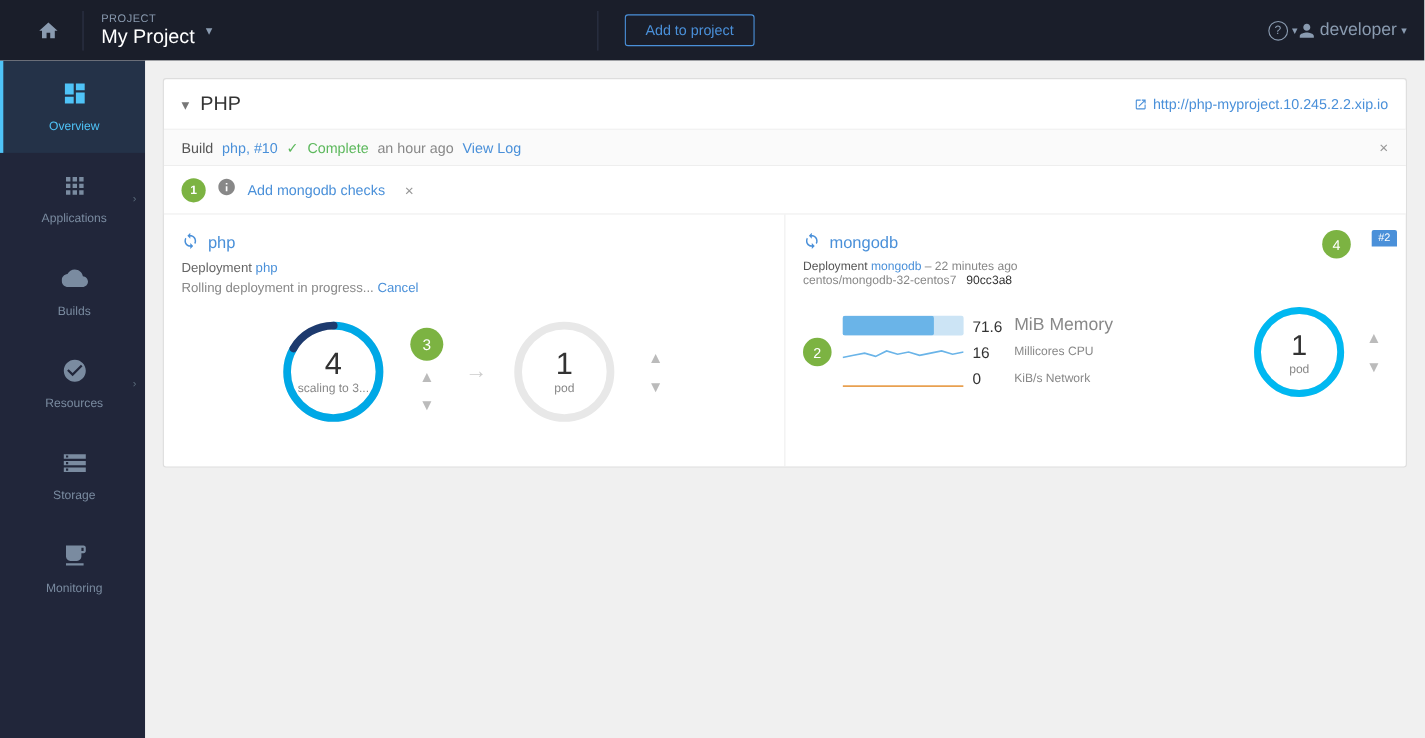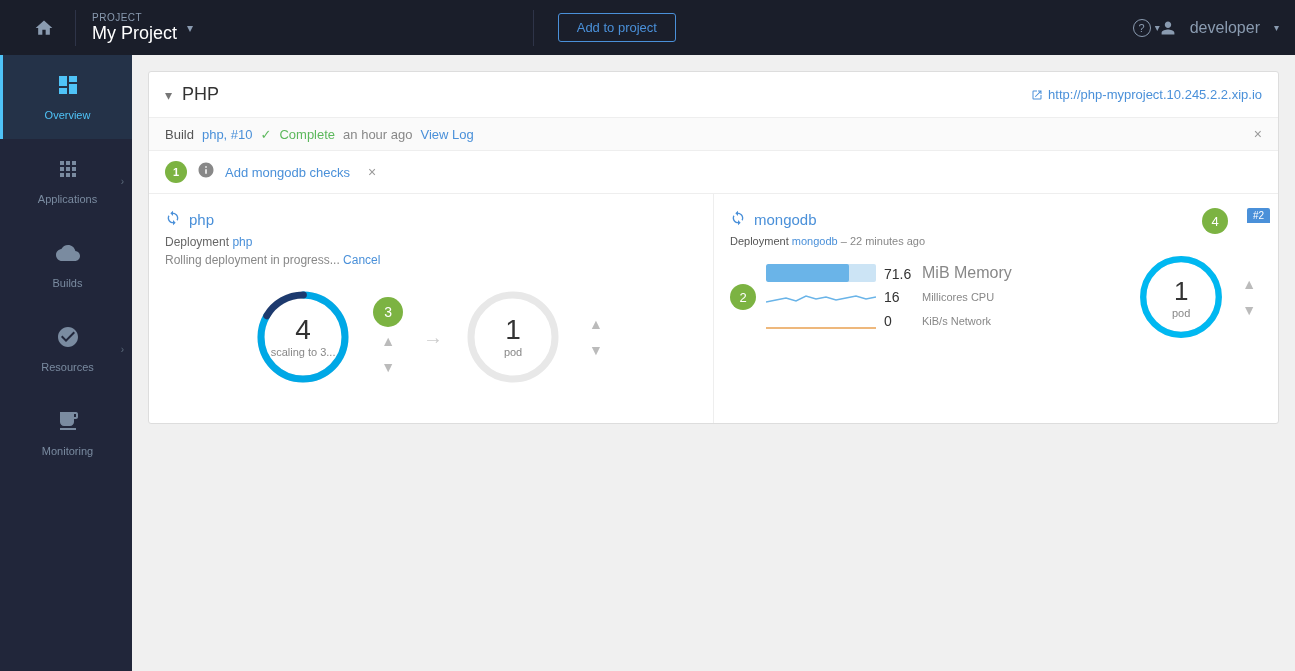--- a/index.html
+++ b/index.html
@@ -63,21 +63,21 @@
     .top-nav-help {
       display: flex;
       align-items: center;
       gap: 4px;
       cursor: pointer;
       color: #8a9bb0;
     }
     .top-nav-user {
       display: flex;
       align-items: center;
-      gap: 14px;
+      gap: 4px;
       cursor: pointer;
       color: #8a9bb0;
     }
 
     
     .main-layout {
       display: flex;
       flex: 1;
       overflow: hidden;
     }
@@ -449,20 +449,28 @@
     <div class="sidebar-item">
       <div class="sidebar-icon">
         <svg width="24" height="24" viewBox="0 0 24 24" fill="#7a8ba0">
             <path d="M12 2C6.48 2 2 6.48 2 12s4.48 10 10 10 10-4.48 10-10S17.52 2 12 2zm-2 15l-5-5 1.41-1.41L10 14.17l7.59-7.59L19 8l-9 9z"></path>
           </svg>
       </div>
       <span class="sidebar-label">Resources</span>
       <span class="sidebar-chevron">›</span>
     </div>
 
+    <div class="sidebar-item">
+      <div class="sidebar-icon">
+        <svg width="24" height="24" viewBox="0 0 24 24" fill="#7a8ba0">
+            <path d="M2 20h20v-4H2v4zm2-3h2v2H4v-2zM2 4v4h20V4H2zm4 3H4V5h2v2zm-4 7h20v-4H2v4zm2-3h2v2H4v-2z"></path>
+          </svg>
+      </div>
+      <span class="sidebar-label">Storage</span>
+    </div>
 
     <div class="sidebar-item">
       <div class="sidebar-icon">
         <svg width="24" height="24" viewBox="0 0 24 24" fill="#7a8ba0">
             <path d="M20 3H4v10c0 2.21 1.79 4 4 4h6c2.21 0 4-1.79 4-4v-3h2c1.11 0 2-.89 2-2V5c0-1.11-.89-2-2-2zm0 5h-2V5h2v3zM4 19h16v2H4z"></path>
           </svg>
       </div>
       <span class="sidebar-label">Monitoring</span>
     </div>
   </aside>
@@ -569,20 +577,24 @@
           </div>
 
           <div style="position:absolute; top:14px; right:50px; display:flex; gap:6px; align-items:center;">
             <div class="count-badge">4</div>
           </div>
           <div style="position:absolute; top:14px; right:8px;">
             <div style="background:#4a90d9; color:white; padding:2px 6px; font-size:10px; border-radius:2px 2px 0 0;">#2</div>
           </div>
 
           <div class="deployment-info-right">Deployment <a class="deployment-link" style="color:#4a90d9;">mongodb</a> <span style="color:#888;">– 22 minutes ago</span></div>
+          <div style="font-size:11px; color:#555; margin-bottom:10px;">
+            <span class="image-name">centos/mongodb-32-centos7</span>
+            <span class="image-hash" style="margin-left:6px;">90cc3a8</span>
+          </div>
 
           <div style="display:flex; align-items:center; gap:10px; padding: 4px 0;">
 
             <div style="background:#7cb342; color:white; border-radius:50%; width:26px; height:26px; display:flex; align-items:center; justify-content:center; font-size:13px; font-weight:500; flex-shrink:0;">2</div>
 
             <div style="display:flex; flex-direction:column; gap:6px; flex:1;">
 
               <div style="display:flex; align-items:flex-end; gap:8px;">
                 <div style="width:110px; height:18px; background:#cce4f5; border-radius:2px; overflow:hidden; position:relative;">
                   <div style="width:75%; height:100%; background:#6ab4e8; border-radius:2px;"></div>

